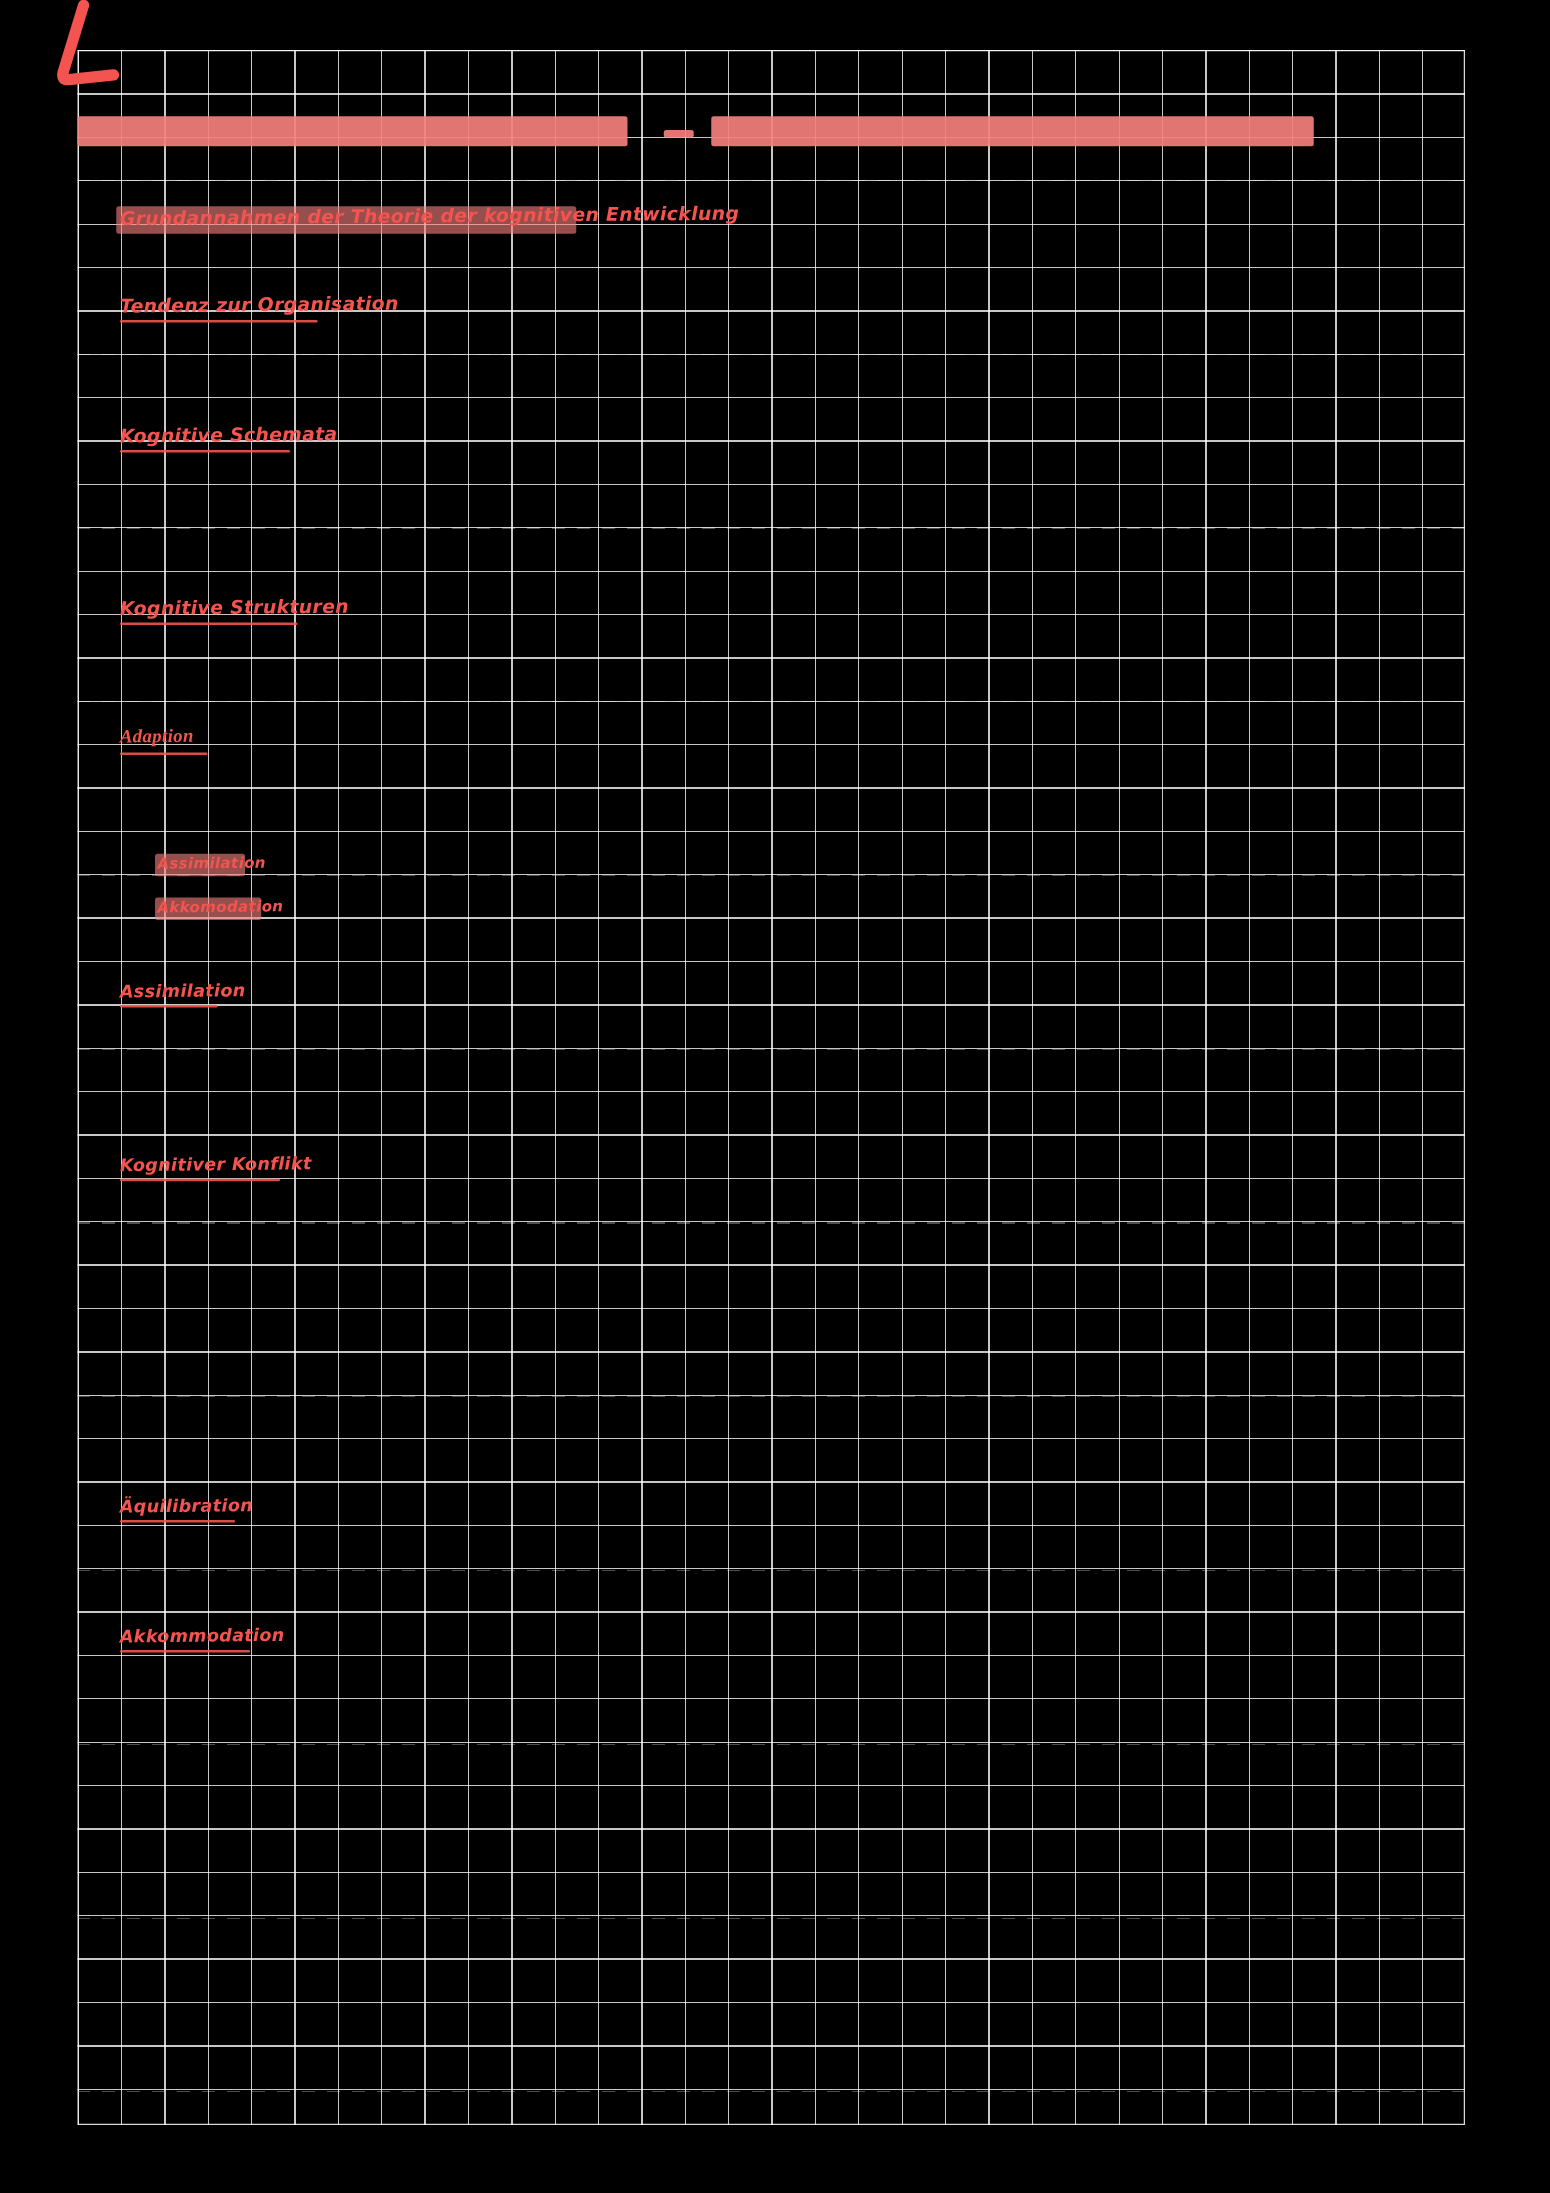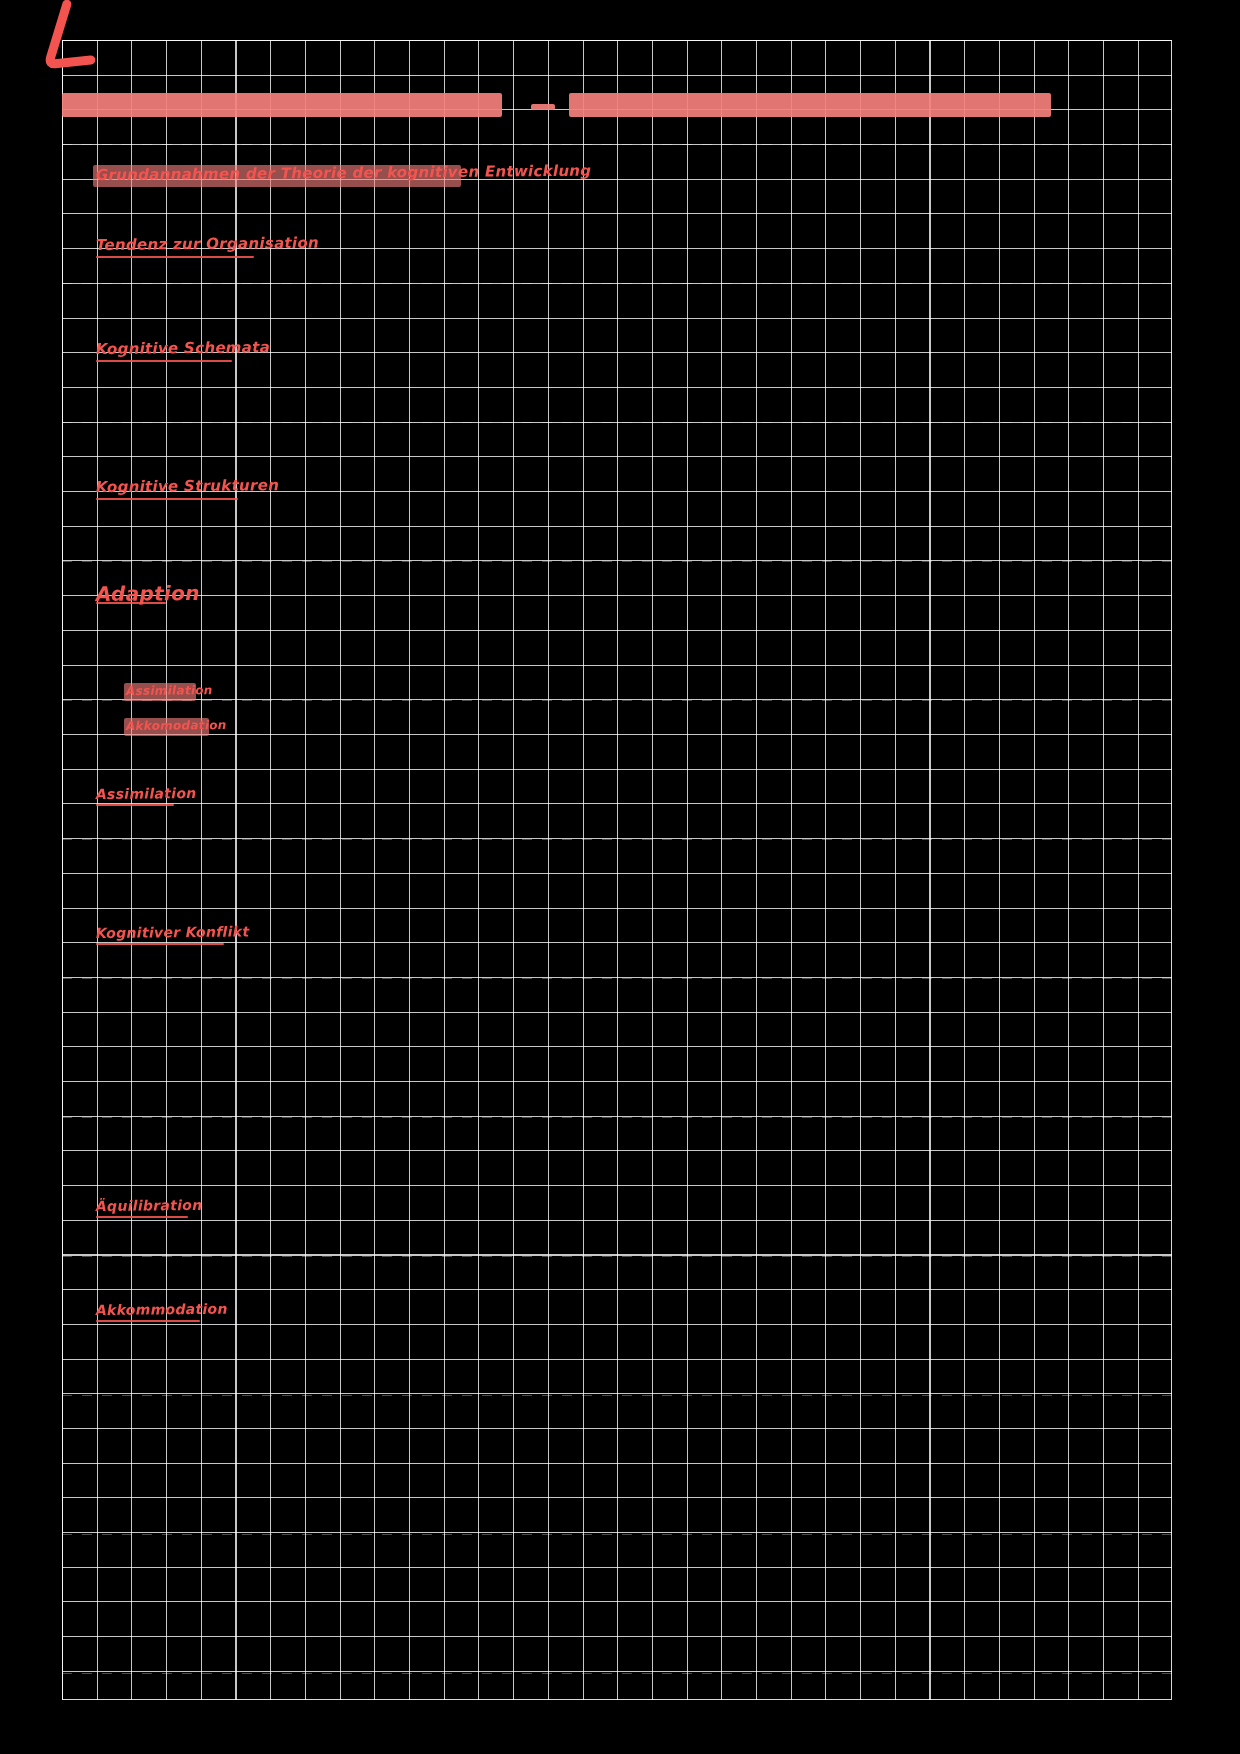--- a/index.html
+++ b/index.html
@@ -134,21 +134,21 @@
 
   <div class="hand" style="left:96px; top:236px; font-size:15px; transform:rotate(-0.6deg);">Tendenz zur Organisation</div>
   <div class="underline" style="left:96px; top:256px; width:158px;"></div>
 
   <div class="hand" style="left:96px; top:340px; font-size:15px; transform:rotate(-0.6deg);">Kognitive Schemata</div>
   <div class="underline" style="left:96px; top:360px; width:136px;"></div>
 
   <div class="hand" style="left:96px; top:478px; font-size:15px; transform:rotate(-0.6deg);">Kognitive Strukturen</div>
   <div class="underline" style="left:96px; top:498px; width:142px;"></div>
 
-  <div class="hand" style="left:96px; top:582px; font-size:20px; transform:rotate(-0.6deg);">Adaption</div>
+  <div class="hand" style="left:96px; top:582px; font-size:15px; transform:rotate(-0.6deg);font-family:Liberation Serif, serif;">Adaption</div>
   <div class="underline" style="left:96px; top:602px; width:70px;"></div>
 
   <div class="hl" style="left:124px; top:683px; width:72px; height:18px;"></div>
   <div class="hand" style="left:126px; top:684px; font-size:12px; transform:rotate(-0.6deg);">Assimilation</div>
 
   <div class="hl" style="left:124px; top:718px; width:85px; height:18px;"></div>
   <div class="hand" style="left:126px; top:719px; font-size:12px; transform:rotate(-0.6deg);">Akkomodation</div>
 
   <div class="hand" style="left:96px; top:786px; font-size:14px; transform:rotate(-0.6deg);">Assimilation</div>
   <div class="underline" style="left:96px; top:804px; width:78px;"></div>

